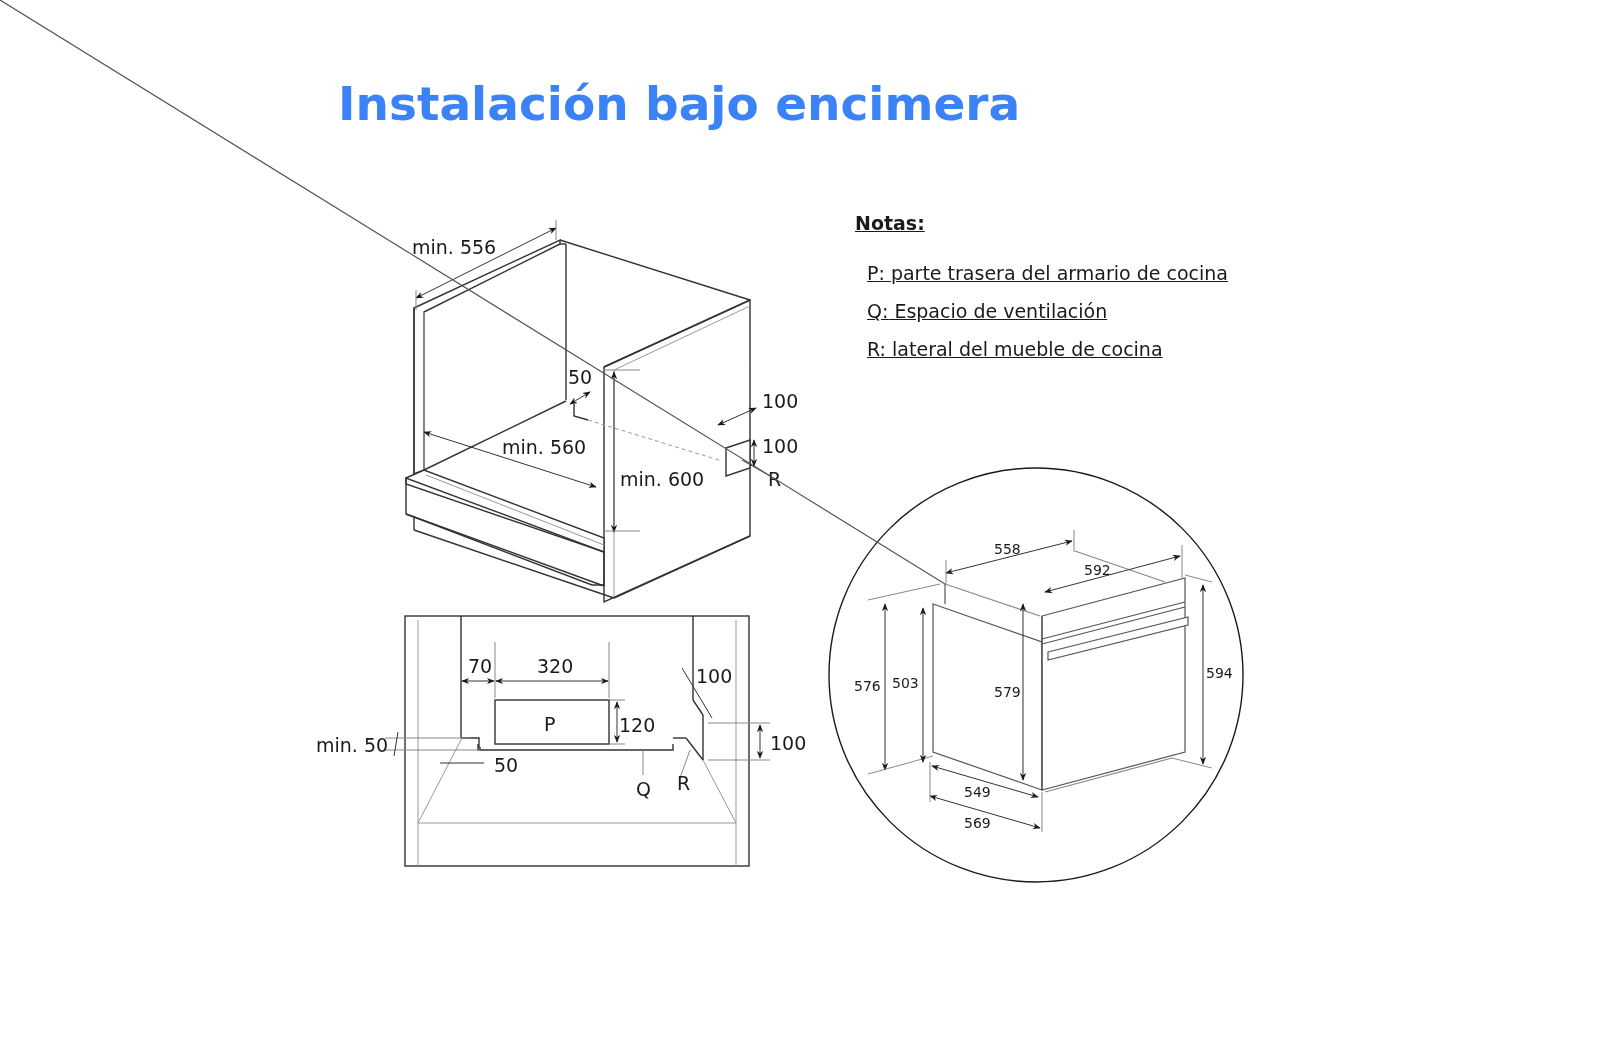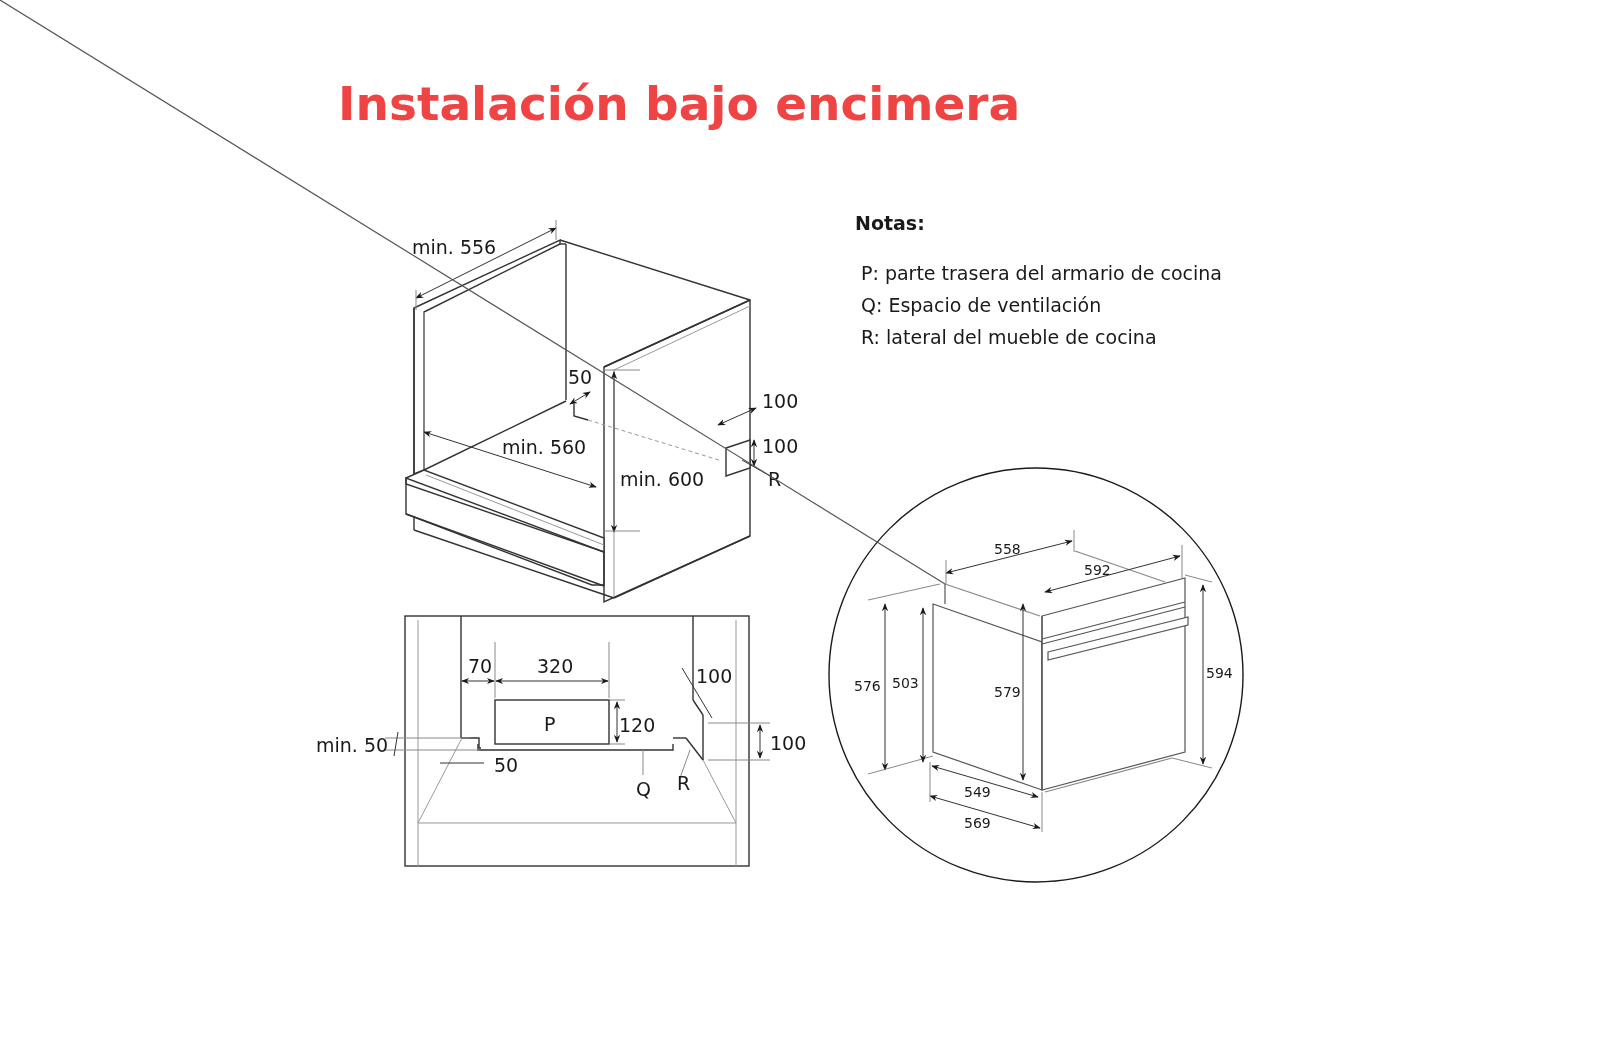--- a/index.html
+++ b/index.html
@@ -1,22 +1,22 @@
 <!DOCTYPE html>
 <html><head>
 <meta charset="utf-8">
 <style>
   html, body { margin:0; padding:0; background:#ffffff; }
   body { width:1600px; height:1062px; position:relative; overflow:hidden;
          font-family:"DejaVu Sans", sans-serif; color:#1a1a1a; }
   .title { position:absolute; left:338px; top:76px; font-size:47px; font-weight:bold;
-           letter-spacing:0px; color:#ef4444; margin:0; }
-  .notes { position:absolute; left:855px; top:212px; }
+           letter-spacing:0px; color:#3b82f6; margin:0; }
+  .notes { position:absolute; left:855px; top:212px;text-decoration:underline; }
   .notes-heading { font-size:19px; font-weight:bold; margin:0 0 26px 0; }
-  .note-line { font-size:19px; line-height:26px; margin:6px; white-space:nowrap; }
+  .note-line { font-size:19px; line-height:26px; margin:12px; white-space:nowrap; }
   svg { position:absolute; left:0; top:0; }
   .lbl { font-family:"DejaVu Sans", sans-serif; fill:#1a1a1a; }
 </style>
 </head>
 <body>
 
 <h1 class="title">Instalación bajo encimera</h1>
 
 <div class="notes">
   <p class="notes-heading">Notas:</p>

